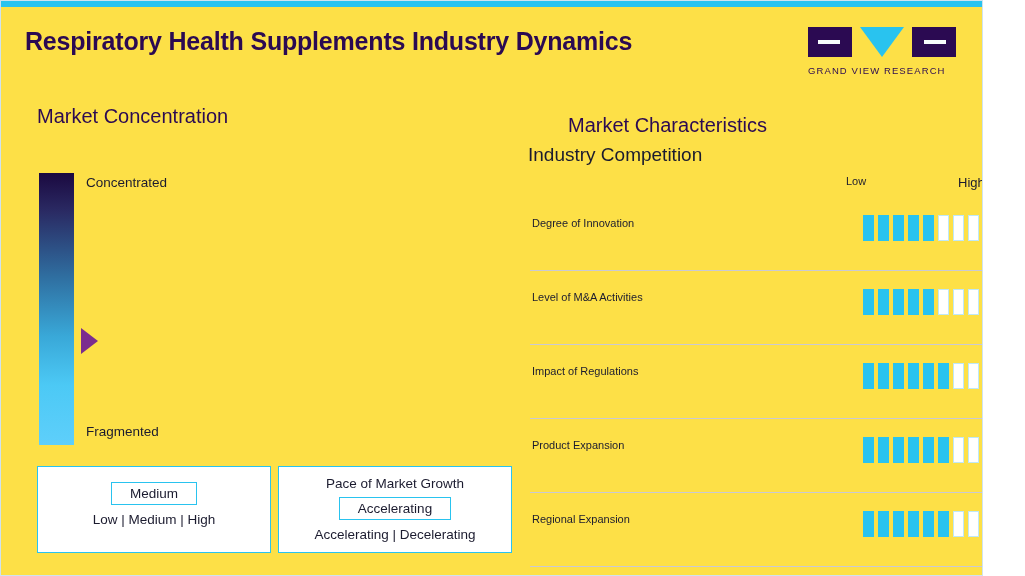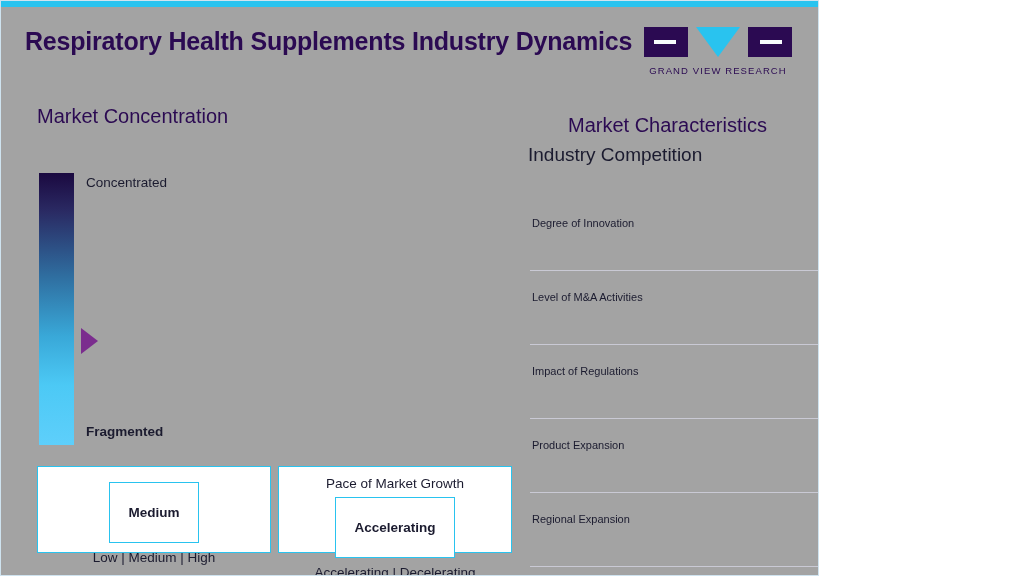--- a/index.html
+++ b/index.html
@@ -5,23 +5,23 @@
   html, body {
     margin: 0;
     padding: 0;
     background: #ffffff;
   }
   body {
     font-family: "Liberation Sans", sans-serif;
   }
   #page {
     position: relative;
-    width: 819px;
+    width: 983px;
     height: 576px;
-    background: #a3a3a3;
+    background: #fde047;
     box-sizing: border-box;
     border: 1px solid #cfe3ef;
     overflow: hidden;
   }
   #top-accent {
     position: absolute;
     top: 0; left: 0;
     width: 100%;
     height: 6px;
     background: #29c3ef;
@@ -34,21 +34,21 @@
     font-weight: bold;
     color: #2b0a52;
     letter-spacing: -0.2px;
   }
   
   #logo {
     position: absolute;
     top: 26px;
     right: 26px;
     width: 148px;
-    text-align: center;
+    text-align: left;
   }
   #logo-marks {
     display: flex;
     justify-content: space-between;
     align-items: flex-start;
     height: 34px;
   }
   .logo-block {
     width: 44px;
     height: 30px;
@@ -100,21 +100,20 @@
     top: 174px;
     font-size: 13.5px;
     color: #1b1b2f;
   }
   #label-fragmented {
     position: absolute;
     left: 85px;
     top: 423px;
     font-size: 13.5px;
     color: #1b1b2f;
-    font-weight: bold;
   }
   #marker {
     position: absolute;
     left: 80px;
     top: 327px;
     width: 0; height: 0;
     border-top: 13px solid transparent;
     border-bottom: 13px solid transparent;
     border-left: 17px solid #7b2d8e;
   }
@@ -140,23 +139,23 @@
   .info-box .box-title {
     font-size: 13.5px;
     color: #1b1b2f;
   }
   .info-box .box-value {
     display: inline-block;
     margin-top: 6px;
     border: 1px solid #29c3ef;
     background: #ffffff;
     font-size: 13.5px;
-    font-weight: bold;
-    color: #1b1b2f;
-    padding: 22px 18px;
+    font-weight: normal;
+    color: #1b1b2f;
+    padding: 3px 18px;
   }
   .info-box .box-scale {
     margin-top: 7px;
     font-size: 13.5px;
     color: #1b1b2f;
   }
 
   
   #mch-heading {
     position: absolute;

